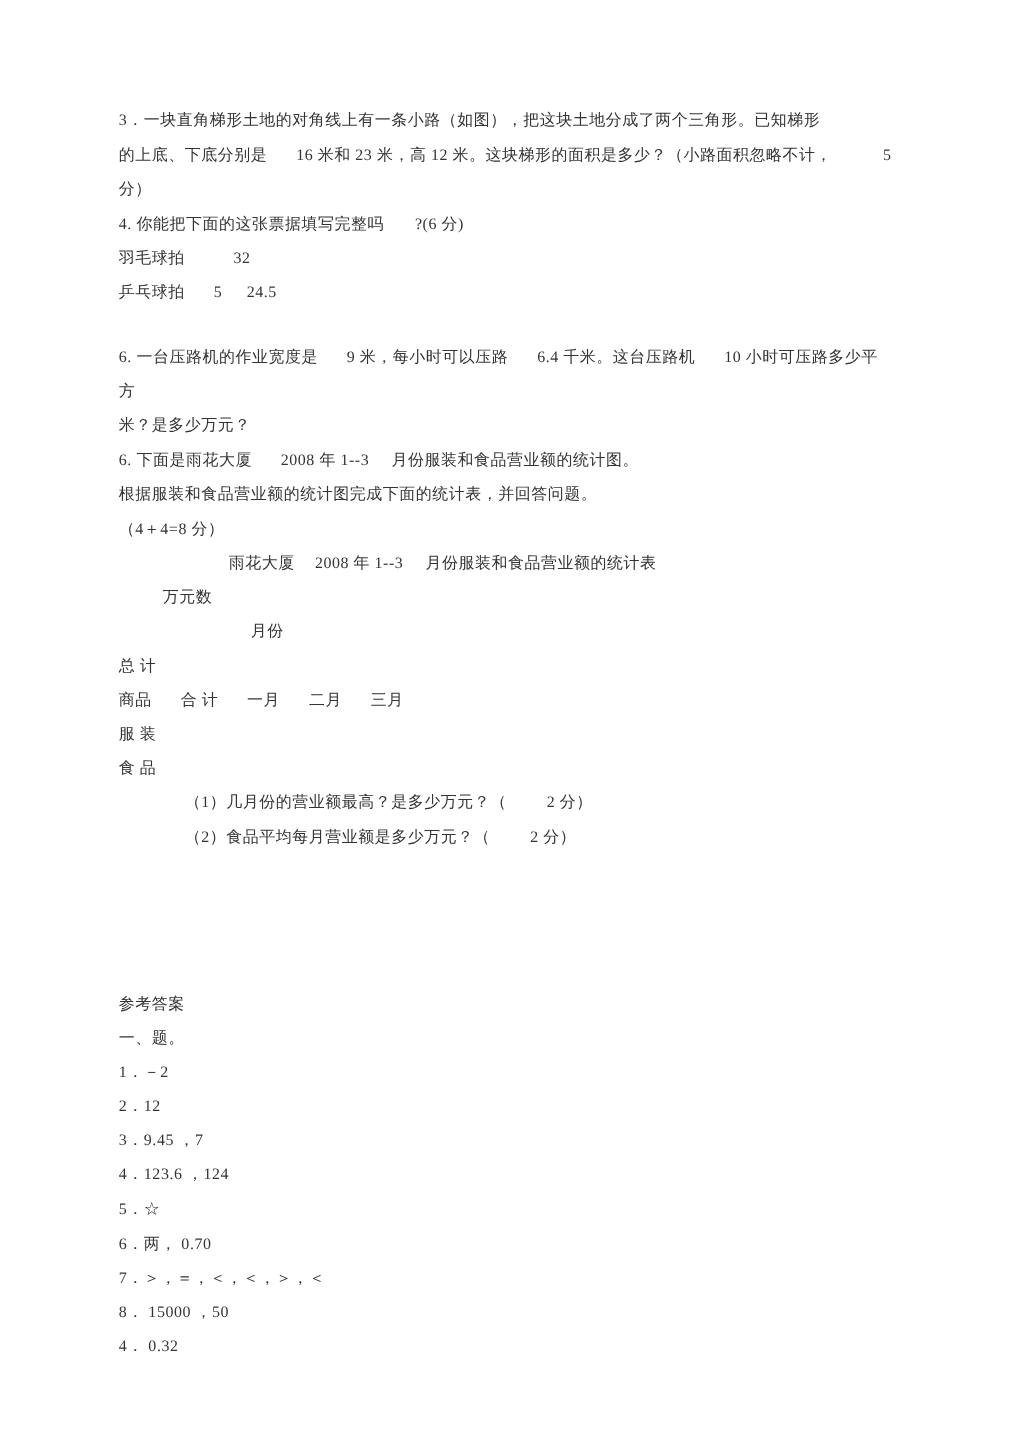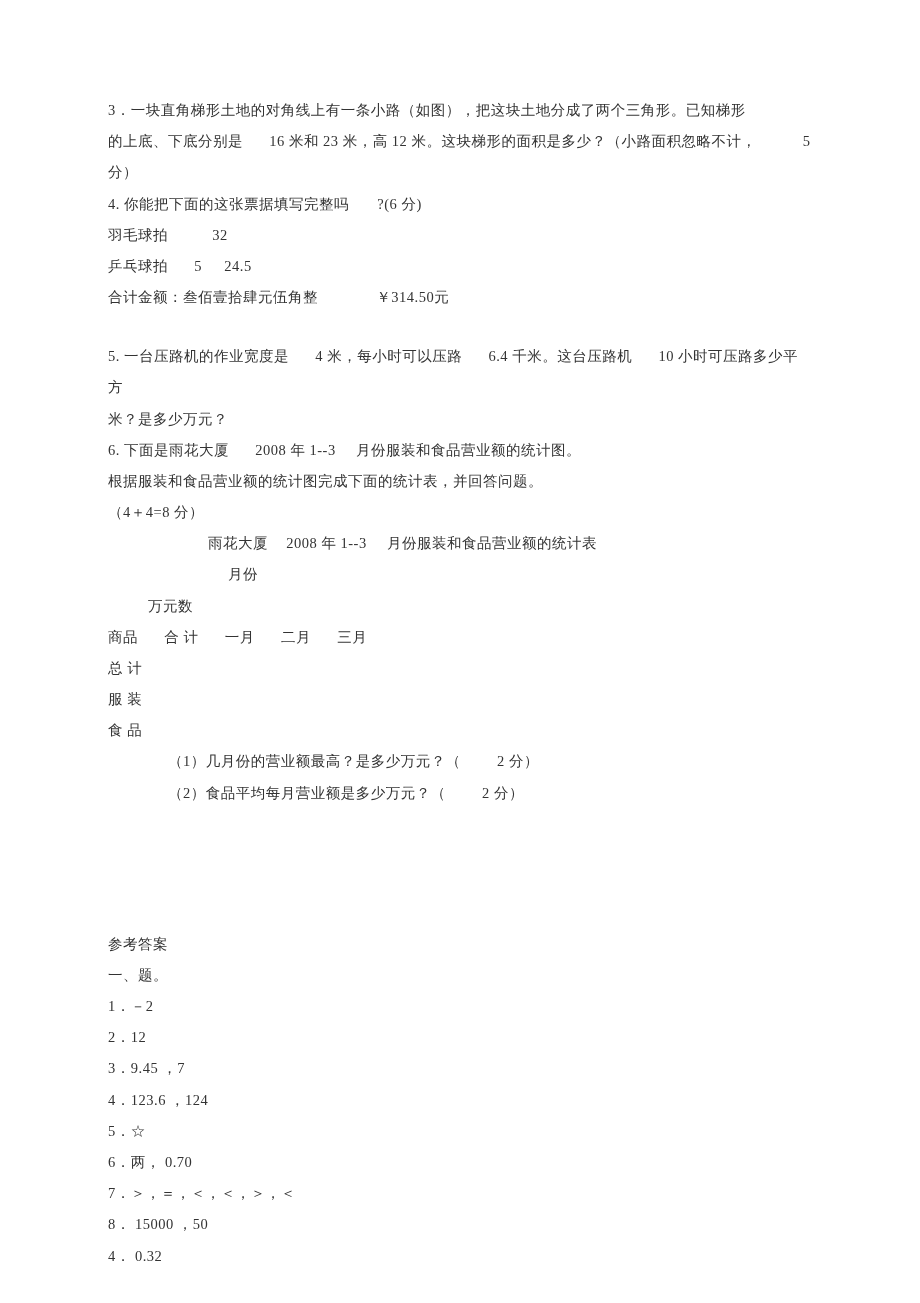--- a/index.html
+++ b/index.html
@@ -69,34 +69,29 @@
     <span class="sp" style="width:36px"></span>
     <span>32</span>
   </div>
   <div class="para">
     <span>乒乓球拍</span>
     <span class="sp" style="width:18px"></span>
     <span>5</span>
     <span class="sp" style="width:14px"></span>
     <span>24.5</span>
   </div>
-  <div class="para">
-    <span>合计金额：叁佰壹拾肆元伍角整</span>
-    <span class="sp" style="width:50px"></span>
-    <span>￥314.50元</span>
-  </div>
 </div>
 
 <div class="gap-block"></div>
 
 <div>
   <div class="para">
-    <span>5. 一台压路机的作业宽度是</span>
+    <span>6. 一台压路机的作业宽度是</span>
     <span class="sp" style="width:18px"></span>
-    <span>4 米，每小时可以压路</span>
+    <span>9 米，每小时可以压路</span>
     <span class="sp" style="width:18px"></span>
     <span>6.4 千米。这台压路机</span>
     <span class="sp" style="width:18px"></span>
     <span>10 小时可压路多少平方</span>
   </div>
   <div class="para">米？是多少万元？</div>
 </div>
 
 <div>
   <div class="para">
@@ -108,34 +103,34 @@
   </div>
   <div class="para">根据服装和食品营业额的统计图完成下面的统计表，并回答问题。</div>
   <div class="para">（4＋4=8 分）</div>
   <div class="para center-ish">
     <span>雨花大厦</span>
     <span class="sp" style="width:10px"></span>
     <span>2008 年 1--3</span>
     <span class="sp" style="width:12px"></span>
     <span>月份服装和食品营业额的统计表</span>
   </div>
+  <div class="para indent2">万元数</div>
   <div class="para month-label">月份</div>
-  <div class="para indent2">万元数</div>
+  <div class="para">总 计</div>
   <div class="para">
     <span>商品</span>
     <span class="sp" style="width:18px"></span>
     <span>合 计</span>
     <span class="sp" style="width:18px"></span>
     <span>一月</span>
     <span class="sp" style="width:18px"></span>
     <span>二月</span>
     <span class="sp" style="width:18px"></span>
     <span>三月</span>
   </div>
-  <div class="para">总 计</div>
   <div class="para">服 装</div>
   <div class="para">食 品</div>
   <div class="para indent1">
     <span>（1）几月份的营业额最高？是多少万元？（</span>
     <span class="sp" style="width:28px"></span>
     <span>2 分）</span>
   </div>
   <div class="para indent1">
     <span>（2）食品平均每月营业额是多少万元？（</span>
     <span class="sp" style="width:28px"></span>

